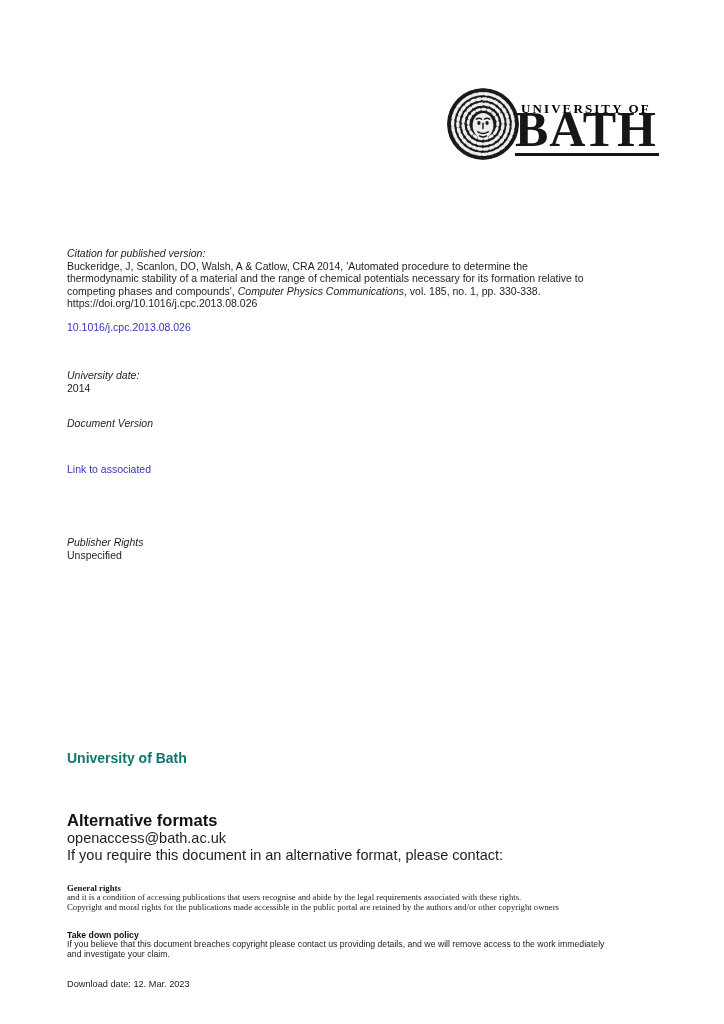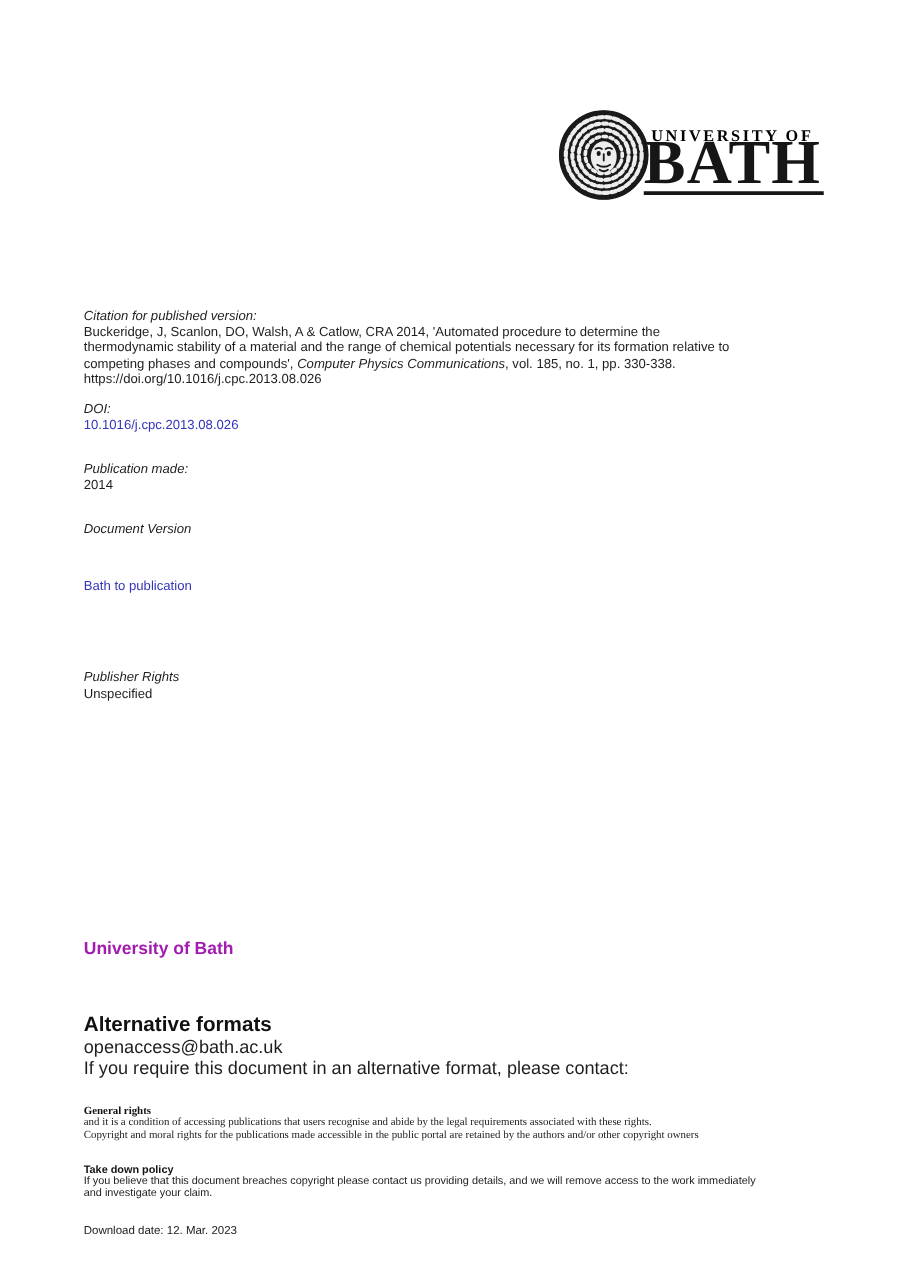--- a/index.html
+++ b/index.html
@@ -51,21 +51,21 @@
 
   .citation   { top: 247px; }
   .doi        { top: 321px; }
   .pubdate    { top: 369px; }
   .docver     { top: 417px; }
   .linkpub    { top: 463px; }
   .pubrights  { top: 536px; }
 
   .uni-heading {
     top: 750px;
-    font-size: 14px; font-weight: 700; color: #a21caf;
+    font-size: 14px; font-weight: 700; color: #0f766e;
   }
 
   .altformats { top: 811px; }
   .altformats h2 {
     margin: 0; font-size: 16.5px; font-weight: 700; color: #111;
     line-height: 19px;
   }
   .altformats .af-line { font-size: 14.5px; line-height: 17.4px; color: #1e1e1e; }
 
   .fineprint { font-size: 8.7px; line-height: 9.4px; color: #222; }
@@ -112,35 +112,34 @@
 
   <div class="blk body-sm citation">
     <div class="lbl">Citation for published version:</div>
     <div>Buckeridge, J, Scanlon, DO, Walsh, A &amp; Catlow, CRA 2014, 'Automated procedure to determine the</div>
     <div>thermodynamic stability of a material and the range of chemical potentials necessary for its formation relative to</div>
     <div><span>competing phases and compounds', </span><span class="journal">Computer Physics Communications</span><span>, vol. 185, no. 1, pp. 330-338.</span></div>
     <div>https://doi.org/10.1016/j.cpc.2013.08.026</div>
   </div>
 
   <div class="blk body-sm doi">
-    <div class="lbl">DOI:</div>
     <div><a href="#" class="link">10.1016/j.cpc.2013.08.026</a></div>
   </div>
 
   <div class="blk body-sm pubdate">
-    <div class="lbl">Publication made:</div>
+    <div class="lbl">University date:</div>
     <div>2014</div>
   </div>
 
   <div class="blk body-sm docver">
     <div class="lbl">Document Version</div>
   </div>
 
   <div class="blk body-sm linkpub">
-    <a href="#" class="link">Bath to publication</a>
+    <a href="#" class="link">Link to associated</a>
   </div>
 
   <div class="blk body-sm pubrights">
     <div class="lbl">Publisher Rights</div>
     <div>Unspecified</div>
   </div>
 
   <div class="blk uni-heading">University of Bath</div>
 
   <div class="blk altformats">

